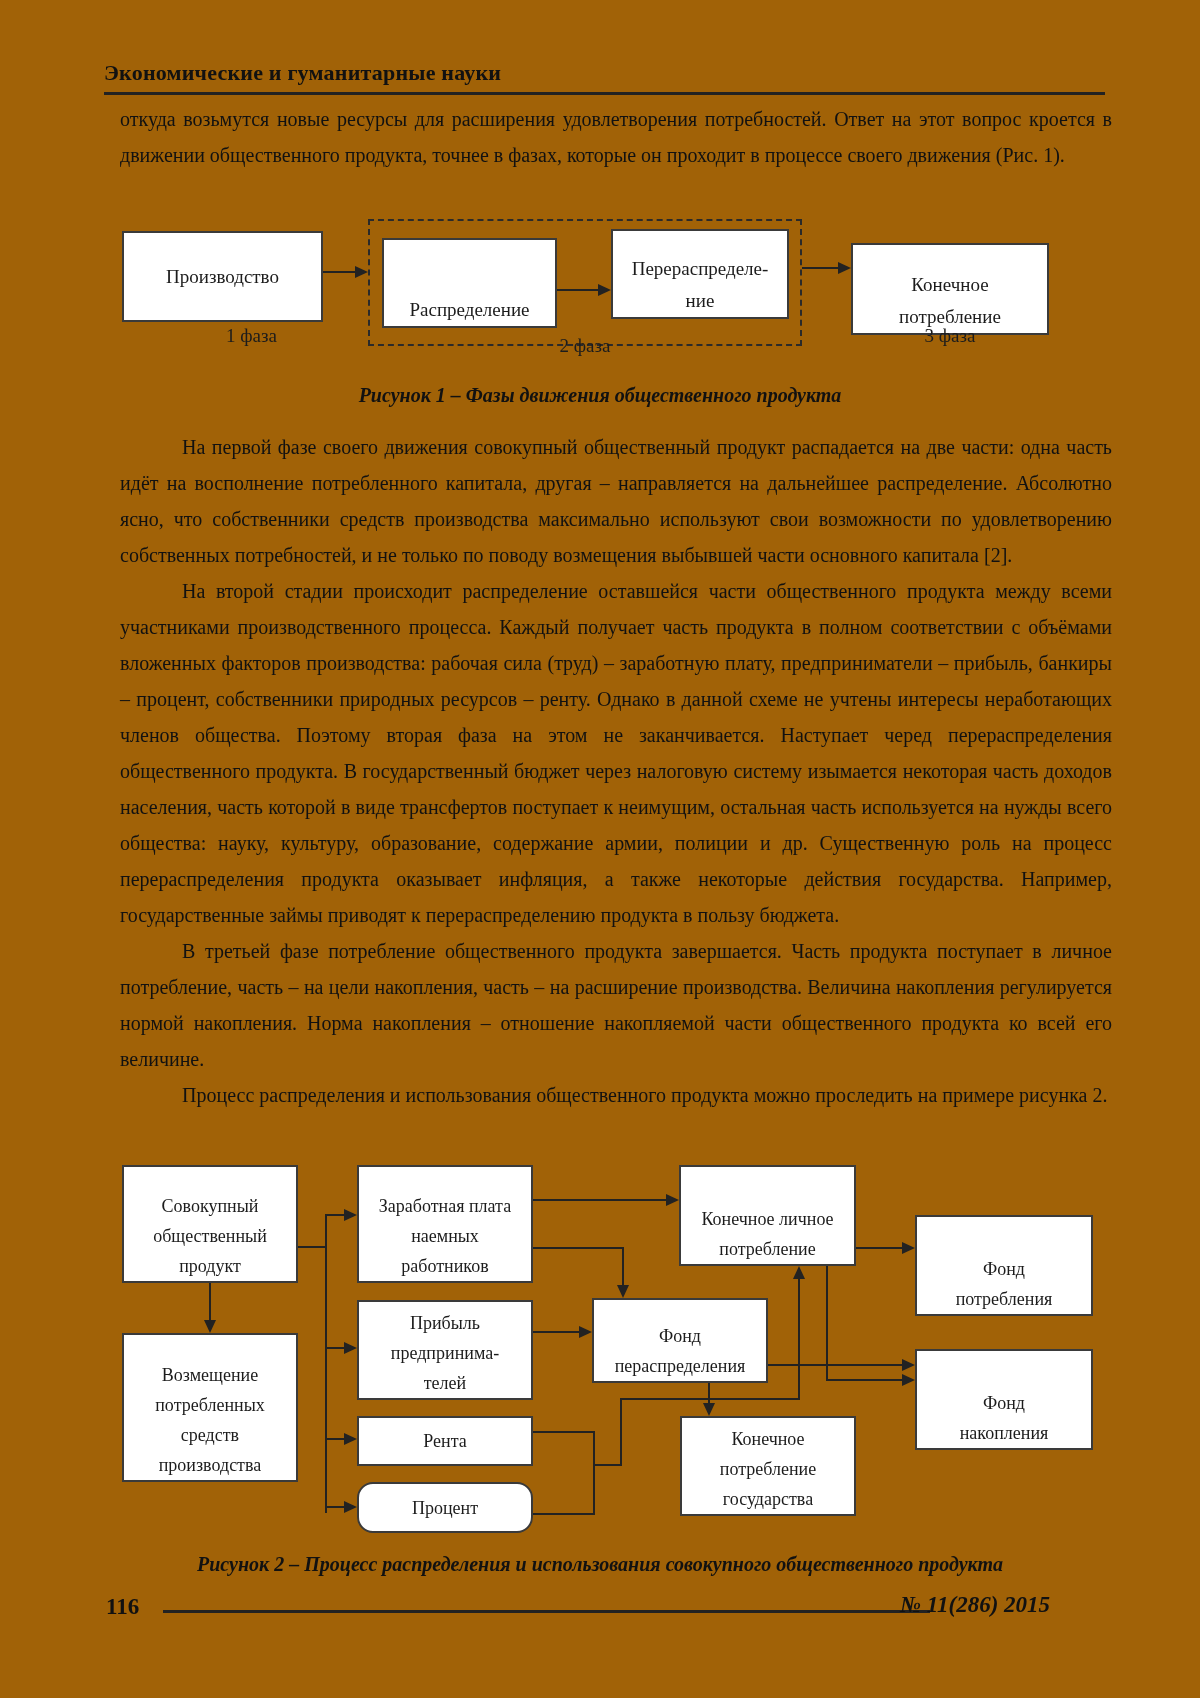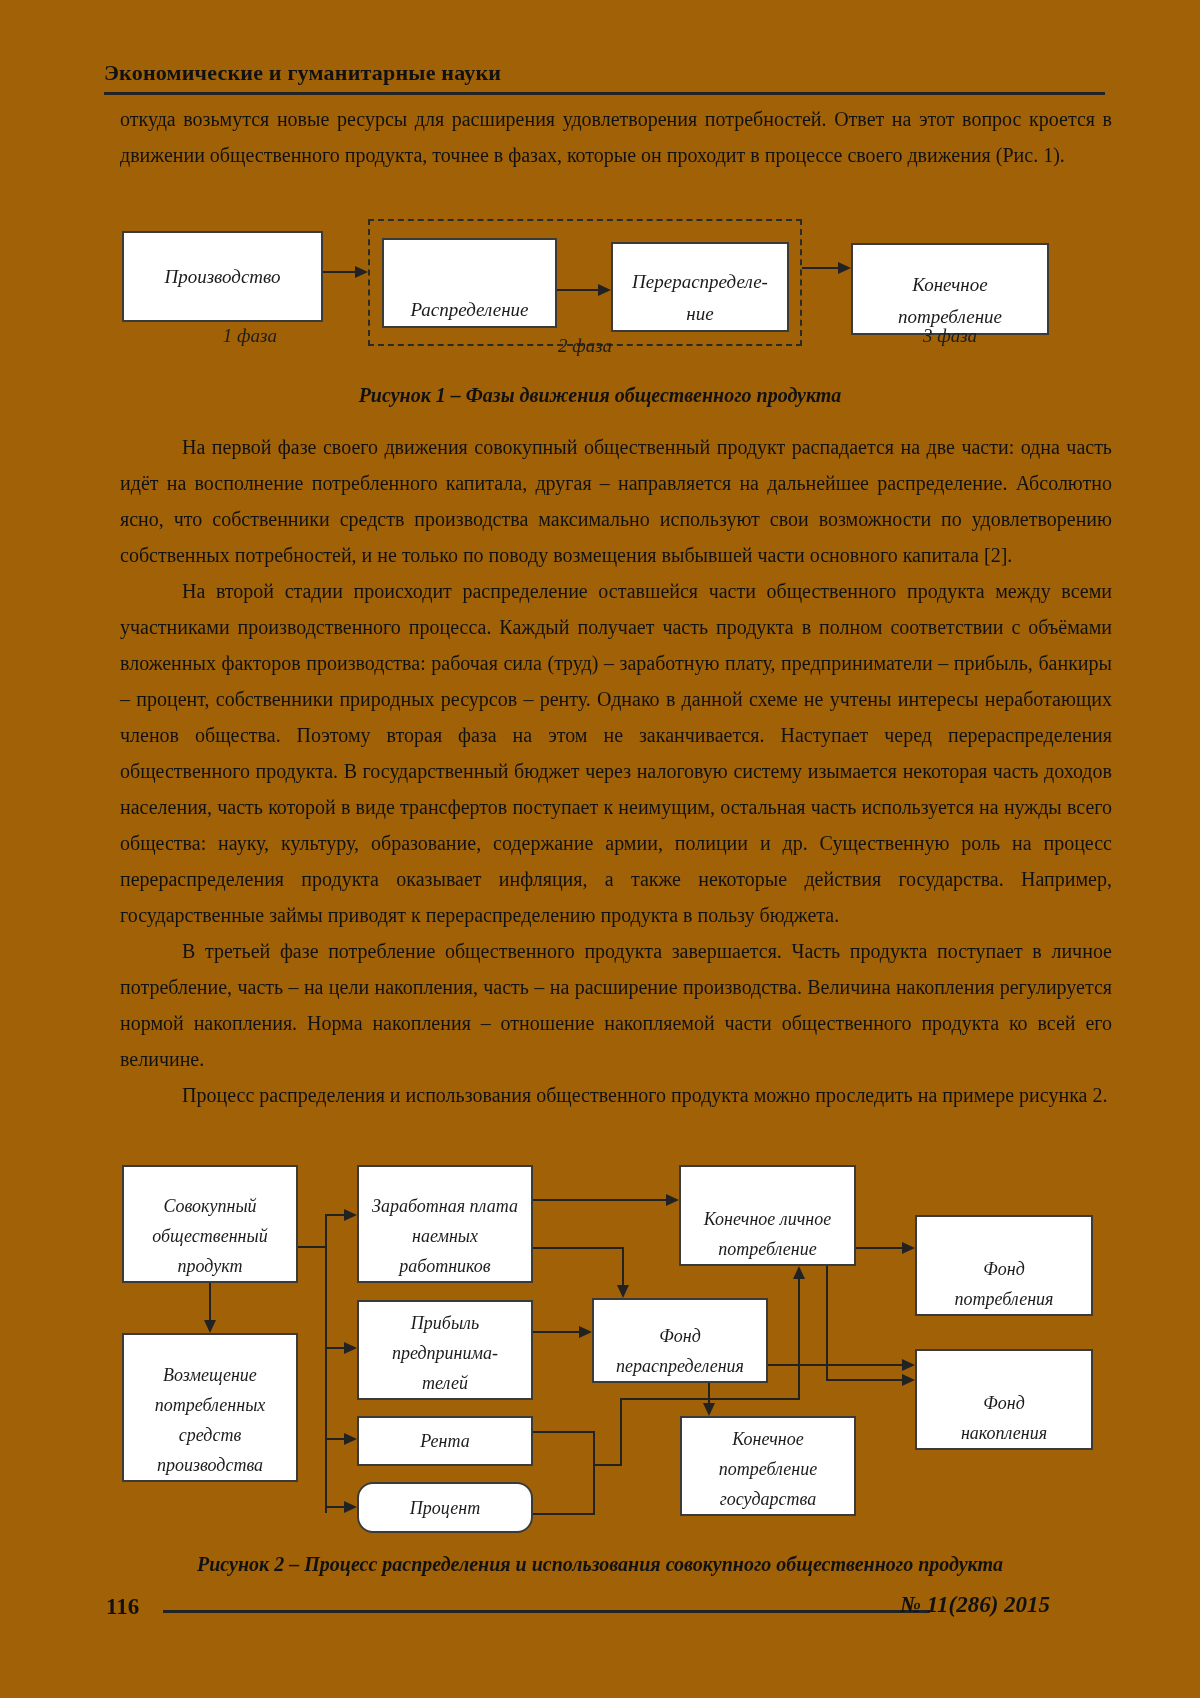--- a/index.html
+++ b/index.html
@@ -11,21 +11,21 @@
   
   .hdr-title{position:absolute;left:104px;top:60px;font-size:22px;font-weight:bold;letter-spacing:.2px;}
   .hdr-rule{position:absolute;left:104px;top:92px;width:1001px;height:3px;background:#222;}
   
   .bodytext{position:absolute;left:120px;width:992px;font-size:20px;line-height:36px;text-align:justify;}
   .p-first{top:101px;}
   .p-rest{top:429px;}
   .bodytext p{margin:0;}
   .bodytext p.ind{text-indent:62px;}
   
-  .fig{position:absolute;left:104px;font-style:italic;}
+  .fig{position:absolute;left:104px;}
   .fig1{top:195px;width:992px;height:190px;}
   .fig2{top:1150px;width:992px;height:398px;}
   .fbox{
     position:absolute;border:2px solid #3a3a3a;background:#fff;box-sizing:border-box;
     display:flex;flex-direction:column;align-items:center;text-align:center;
   }
   .fbox .lbl{white-space:pre-line;}
   .f1 .lbl{font-size:19px;line-height:32px;color:#1c1c1c;}
   .f2 .lbl{font-size:18px;line-height:30px;color:#1c1c1c;}
   .vc{justify-content:center;}
@@ -61,21 +61,21 @@
 
   <div class="fig fig1 f1">
     <div class="dashedbox" style="left:264px;top:24px;width:434px;height:127px;"></div>
 
     <div class="fbox vc" style="left:18px;top:36px;width:201px;height:91px;">
       <span class="lbl">Производство</span>
     </div>
     <div class="fbox vt" style="left:278px;top:43px;width:175px;height:90px;padding-top:14px;">
       <span class="lbl">Распределение</span>
     </div>
-    <div class="fbox vt" style="left:507px;top:47px;width:178px;height:90px;padding-top:14px;">
+    <div class="fbox vt" style="left:507px;top:34px;width:178px;height:90px;padding-top:14px;">
       <span class="lbl">Перераспределе-
 ние</span>
     </div>
     <div class="fbox vt" style="left:747px;top:48px;width:198px;height:92px;padding-top:14px;">
       <span class="lbl">Конечное
 потребление</span>
     </div>
 
     <div class="hline" style="left:219px;top:76px;width:34px;"></div>
     <div class="ar ar-r" style="left:251px;top:71px;"></div>

